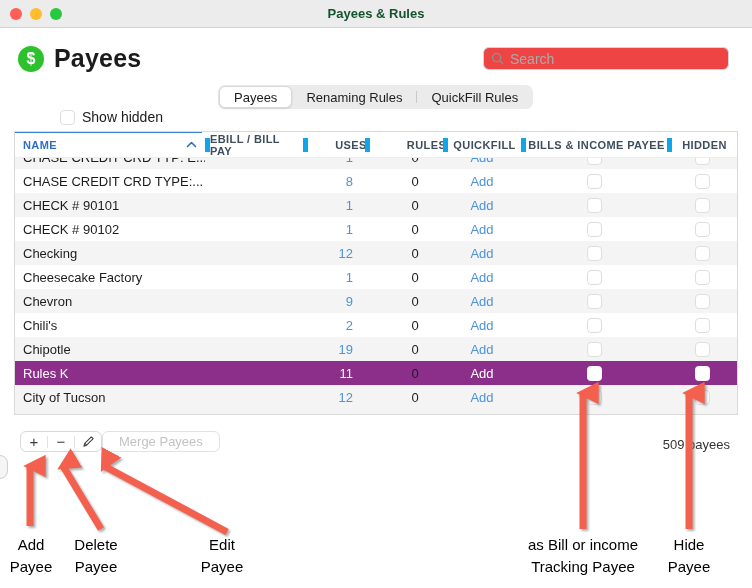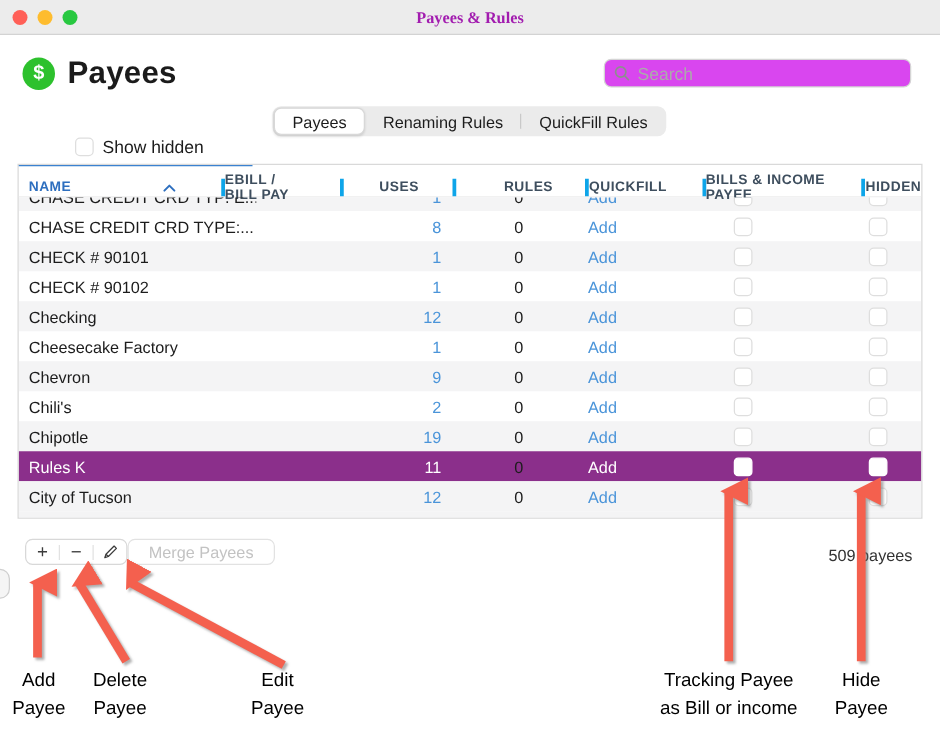--- a/index.html
+++ b/index.html
@@ -8,30 +8,30 @@
 
   
   .titlebar { position:absolute; left:0; top:0; width:752px; height:28px;
     background:#ececec; border-bottom:1px solid #d3d3d3;
     display:flex; align-items:center; justify-content:center; }
   .traffic { position:absolute; left:10px; top:8px; display:flex; gap:8px; }
   .tl { width:12px; height:12px; border-radius:50%; }
   .tl.red { background:#ff5f57; }
   .tl.yellow { background:#febc2e; }
   .tl.green { background:#28c840; }
-  .win-title { font-size:13px; font-weight:bold; color:#a21caf;font-family:Liberation Serif, serif; }
+  .win-title { font-size:13px; font-weight:bold; color:#14532d; }
 
   
   .page-head { position:absolute; left:18px; top:44px; display:flex; align-items:center; gap:10px; }
   .dollar-badge { width:26px; height:26px; border-radius:50%; background:#2dc12d; color:#fff;
     font-size:16px; font-weight:bold; display:flex; align-items:center; justify-content:center; }
   .page-title { font-size:25px; font-weight:600; color:#1b1b1b; letter-spacing:.2px; }
 
   .searchbox { position:absolute; left:483px; top:47px; width:246px; height:23px;
-    border:1px solid #d4d4d4; border-radius:6px; background:#d946ef;
+    border:1px solid #d4d4d4; border-radius:6px; background:#ef4444;
     display:flex; align-items:center; padding:0 7px; gap:6px; }
   .searchbox input { border:none; outline:none; flex:1; font-size:14px; color:#333;
     font-family:"Liberation Sans","DejaVu Sans",sans-serif; background:transparent; }
   .searchbox input::placeholder { color:#ababab; }
 
   
   .segs { position:absolute; left:218px; top:85px; height:24px; background:#ebebeb;
     border-radius:7px; display:flex; align-items:center; padding:1px; }
   .seg { font-size:13px; color:#1c1c1c; padding:0 14px; height:22px;
     display:flex; align-items:center; border-radius:6px; cursor:default; white-space:nowrap; }
@@ -42,25 +42,25 @@
   
   .show-hidden { position:absolute; left:16px; top:109px; display:flex; align-items:center; gap:7px;padding-left:44px; }
   .cbx { width:15px; height:15px; border:1.5px solid #dedede; border-radius:4px; background:#fff; }
   .show-hidden span.lbl { font-size:14px; color:#1b1b1b; }
 
   
   .table { position:absolute; left:14px; top:131px; width:724px; height:284px;
     border:1px solid #d9d9d9; background:#fff; overflow:hidden; }
   .sort-underline { position:absolute; left:-1px; top:-1px; width:188px; height:2px; background:#3b82d0; z-index:3; }
 
-  .thead { display:flex; height:26px; align-items:flex-end; border-bottom:1px solid #ededed; background:#fff;gap:28px; }
+  .thead { display:flex; height:26px; align-items:center; border-bottom:1px solid #ededed; background:#fff; }
   .th { font-size:11px; font-weight:bold; letter-spacing:.4px; color:#3e4e5e;
     display:flex; align-items:center; justify-content:center; height:14px; }
   .th.c-name { color:#2e6fbf; justify-content:space-between; padding:0 8px; }
-  .th + .th { border-left:3px solid #0ea5e9; }
+  .th + .th { border-left:5px solid #0ea5e9; }
   .chev { display:flex; align-items:center; }
 
   .c-name   { width:190px; }
   .c-ebill  { width:98px;  }
   .c-uses   { width:62px;padding-left:29px;  }
   .c-rules  { width:78px;padding-left:40px;  }
   .c-qf     { width:78px;  }
   .c-bills  { width:146px; }
   .c-hidden { flex:1;      }
 
@@ -339,22 +339,22 @@
 </div>
 <div class="ann" style="left:66px; top:534px; width:60px;">
   <div>Delete</div>
     <div>Payee</div>
 </div>
 <div class="ann" style="left:192px; top:534px; width:60px;">
   <div>Edit</div>
     <div>Payee</div>
 </div>
 <div class="ann" style="left:513px; top:534px; width:140px;">
-  <div>Tracking Payee</div>
-    <div>as Bill or income</div>
+  <div>as Bill or income</div>
+    <div>Tracking Payee</div>
 </div>
 <div class="ann" style="left:659px; top:534px; width:60px;">
   <div>Hide</div>
     <div>Payee</div>
 </div>
 
 <svg class="arrows">
   <defs>
     <marker id="ah" viewBox="0 0 10 10" refX="5" refY="3" markerWidth="3.2" markerHeight="3.2" orient="auto-start-reverse">
       <path d="M0,10 L5,0 L10,10 Z" fill="#f4604e"></path>

